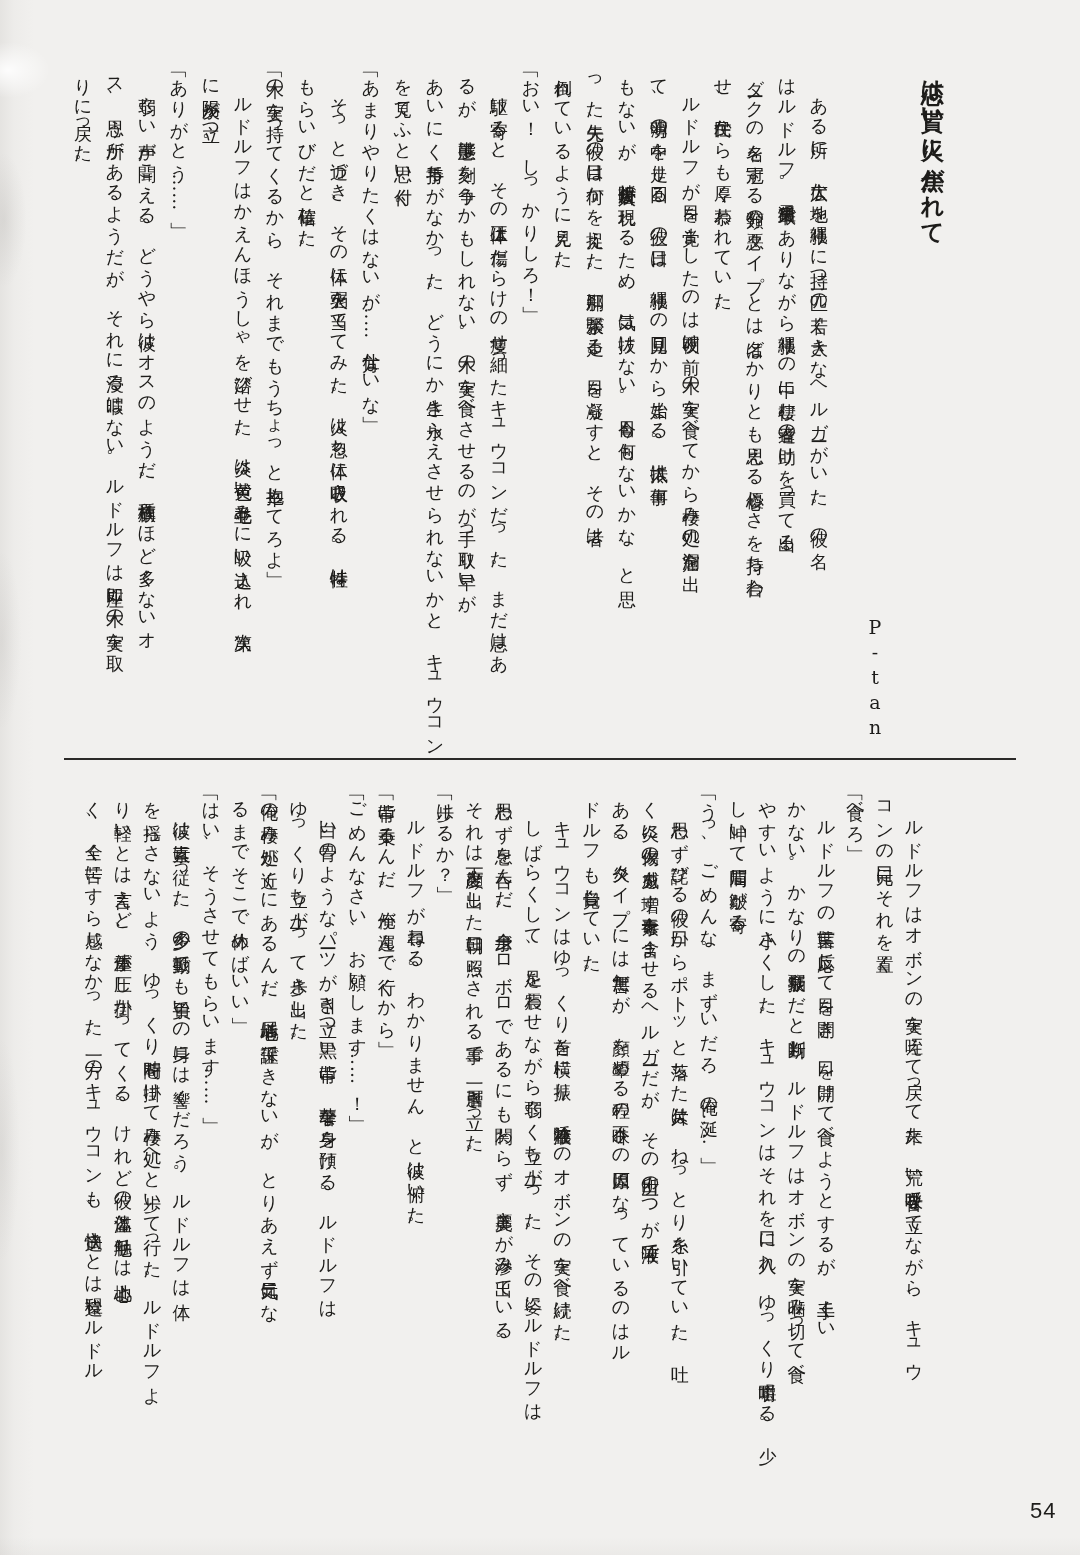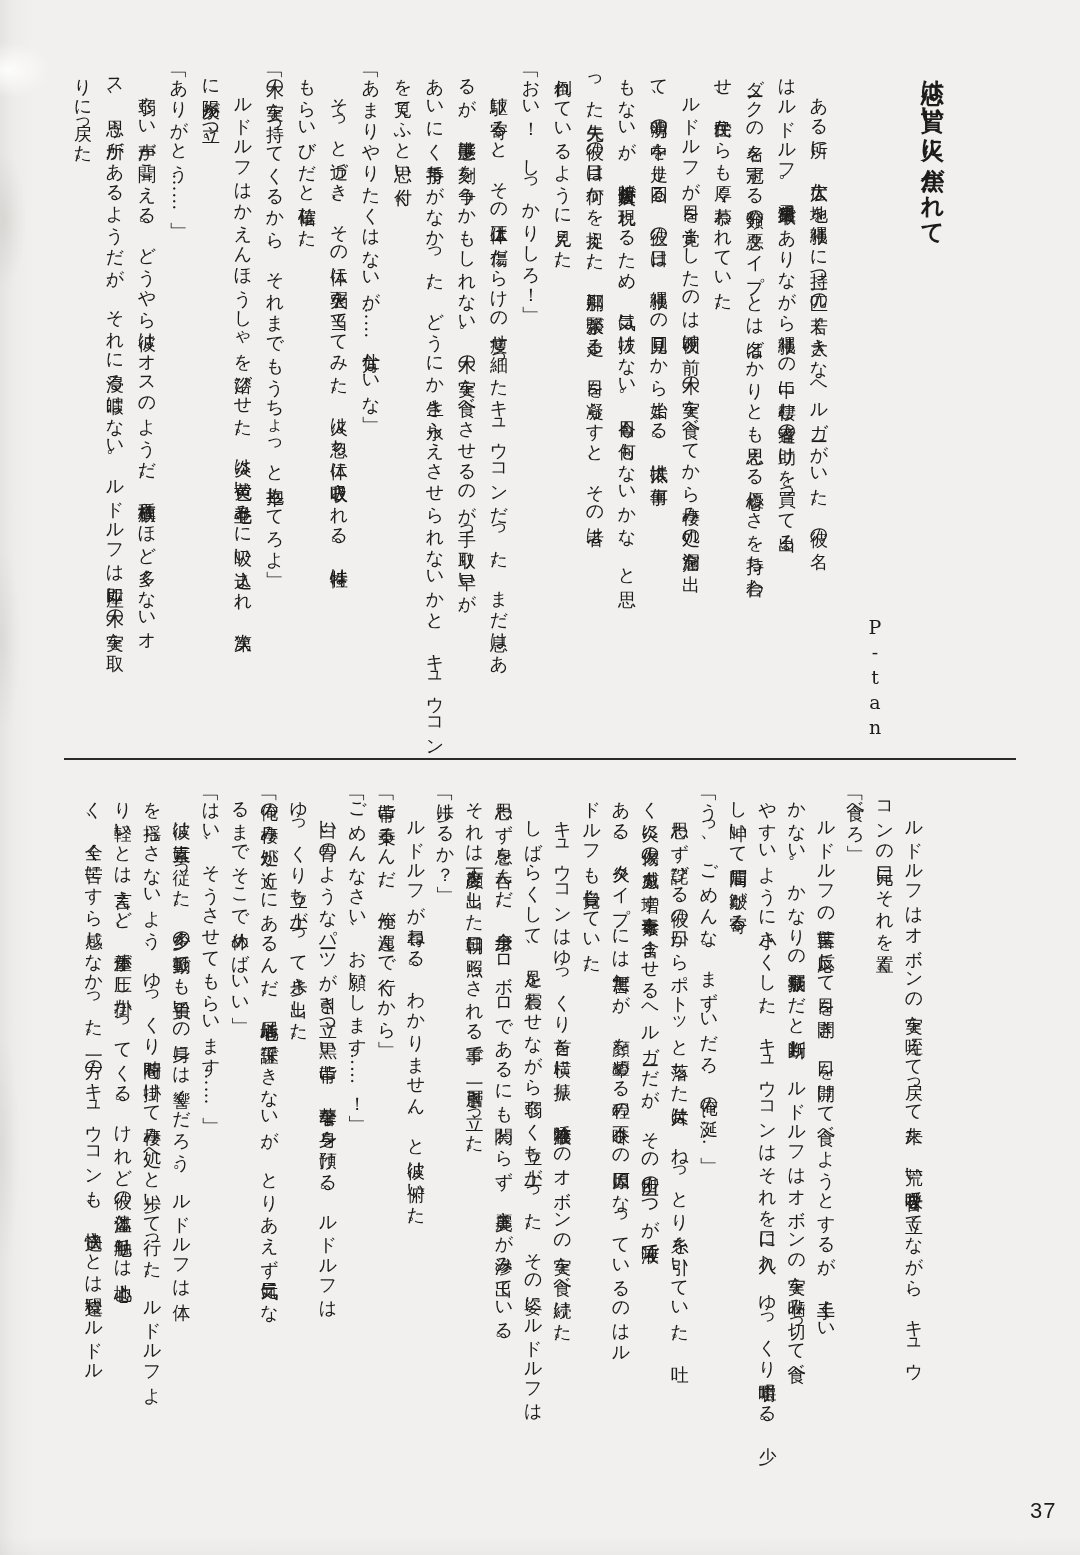--- a/index.html
+++ b/index.html
@@ -146,15 +146,15 @@
       <div class="tline">ゆっくり立ち上がって歩き出した。</div>
       <div class="tline">「俺の棲み処が近くにあるんだ。居心地は保証できないが、とりあえず元気にな</div>
       <div class="tline">るまでそこで休めばいい」</div>
       <div class="tline">「はい、そうさせてもらいます……」</div>
       <div class="tline">　彼は素直に従った。多少の振動でも手負いの身には響くだろう。ルドルフは体</div>
       <div class="tline">を揺らさないよう、ゆっくり時間を掛けて棲み処へと歩いて行った。ルドルフよ</div>
       <div class="tline">り軽いとは言えど、体重が圧し掛かってくる。けれど彼の体温と毛触りは心地よ</div>
       <div class="tline">く、全く苦にすら感じなかった。一方のキュウコンも、快適さとは程遠いルドル</div>
     </div>
 
-  <div class="page-number">37</div>
+  <div class="page-number">54</div>
 
 </div>
 
 </body></html>

